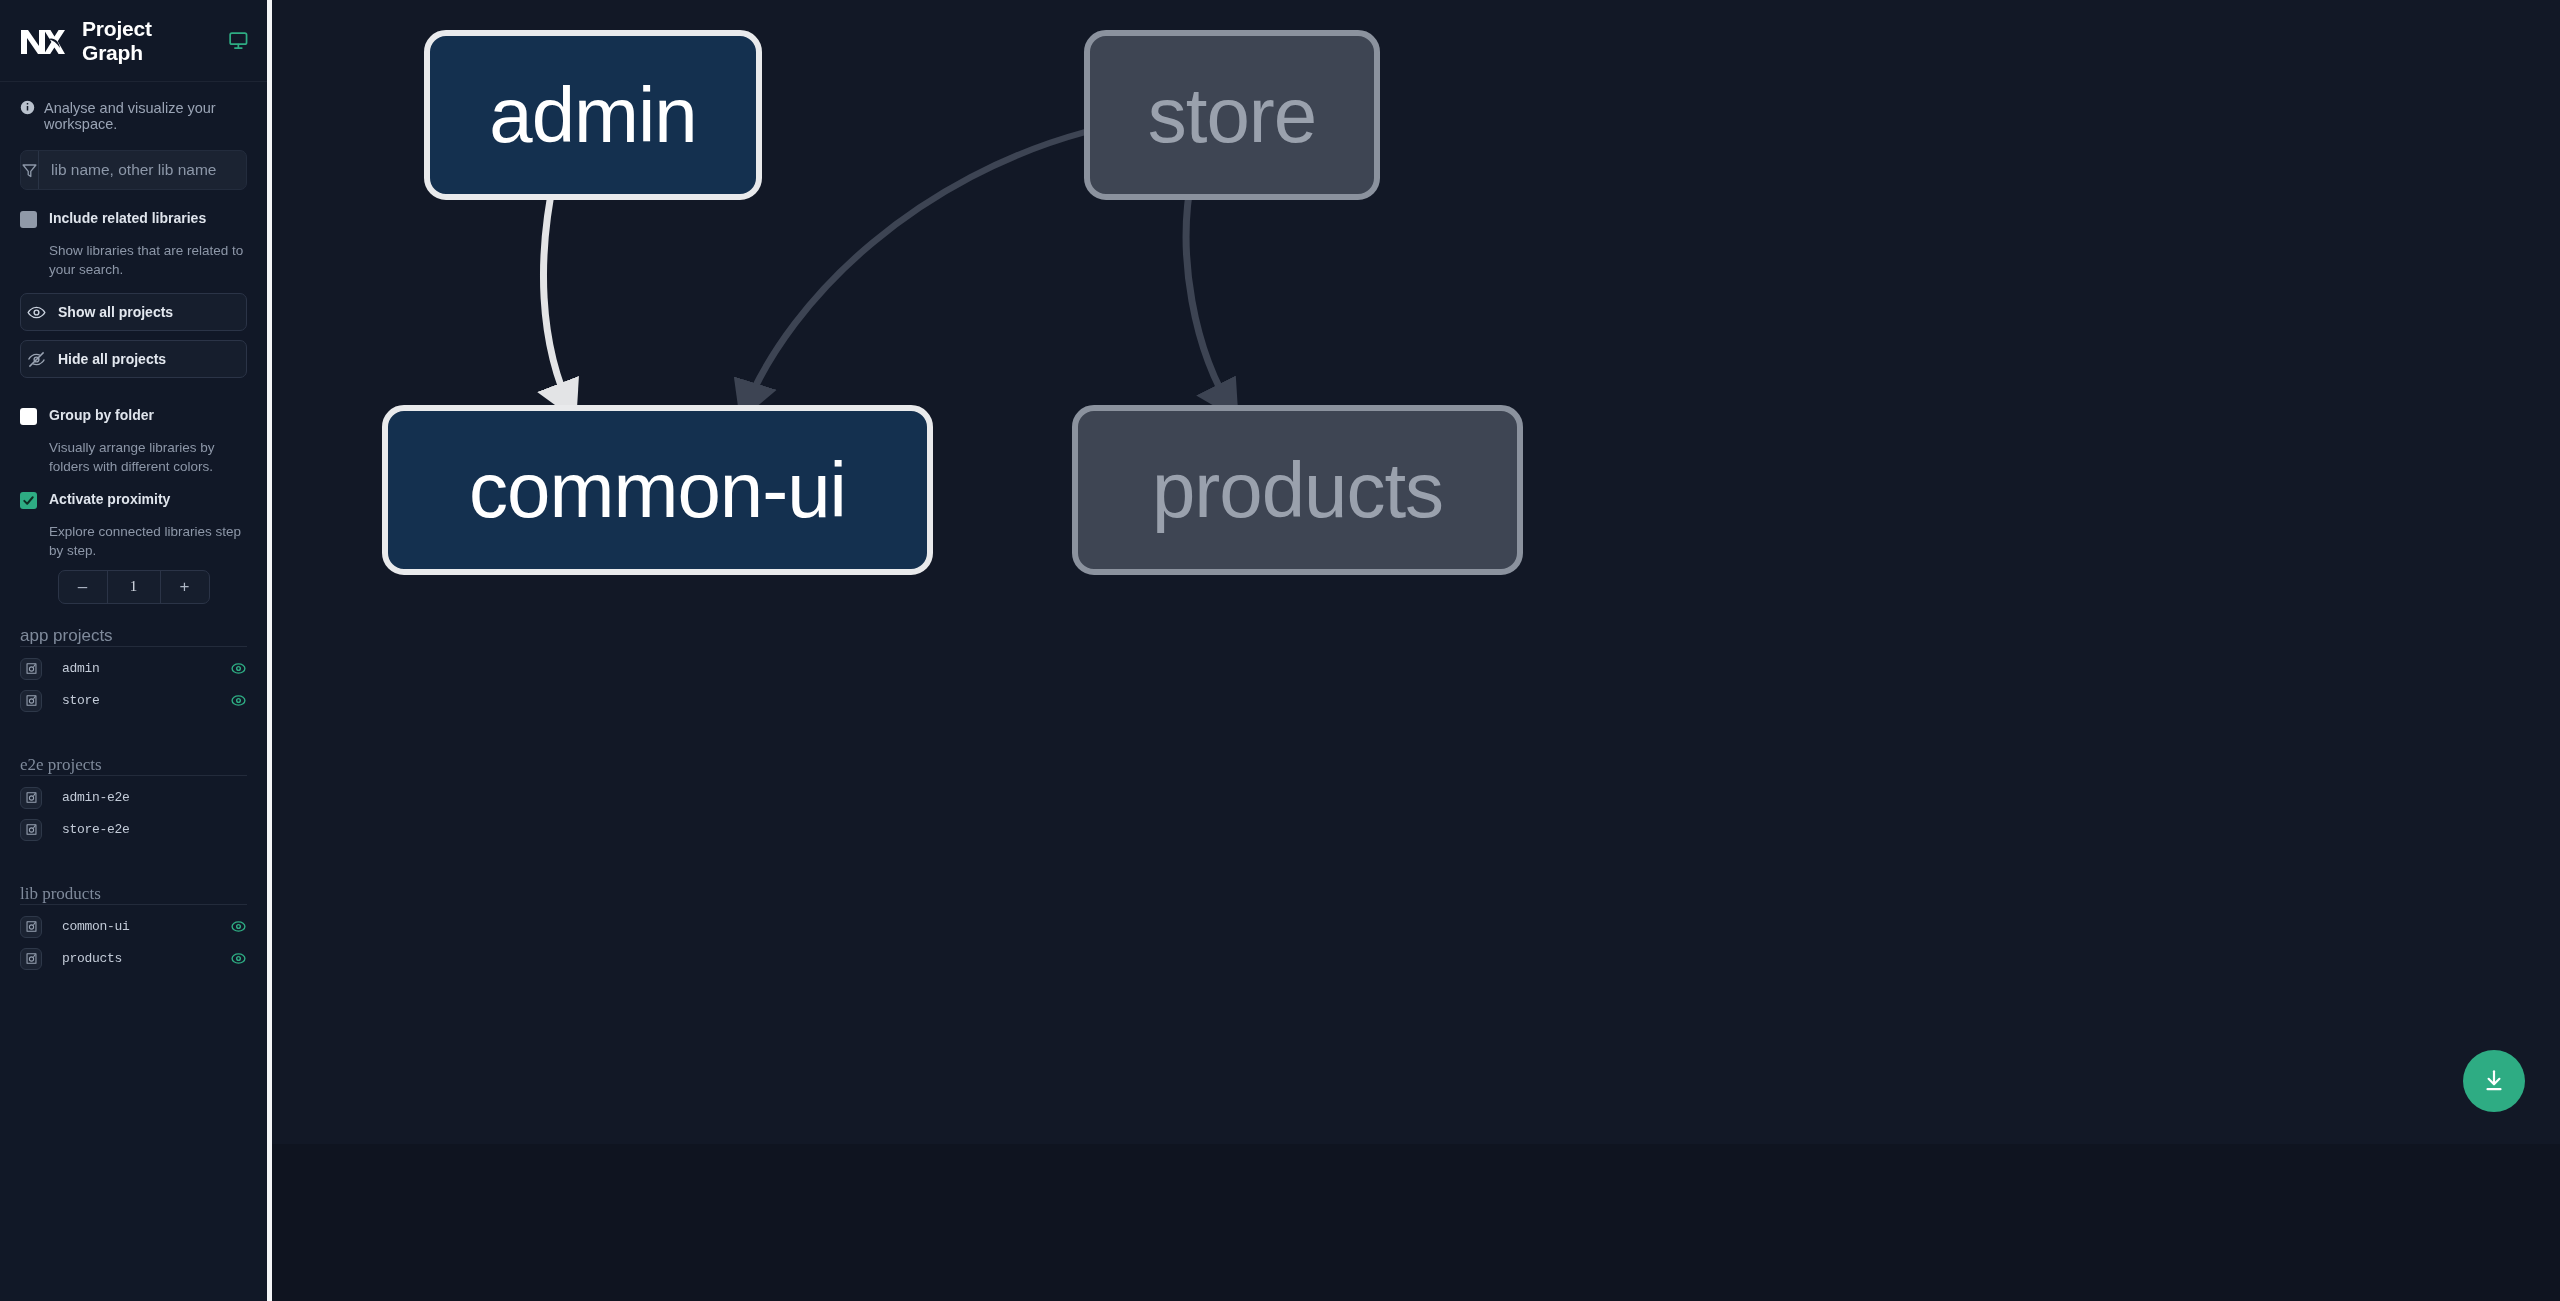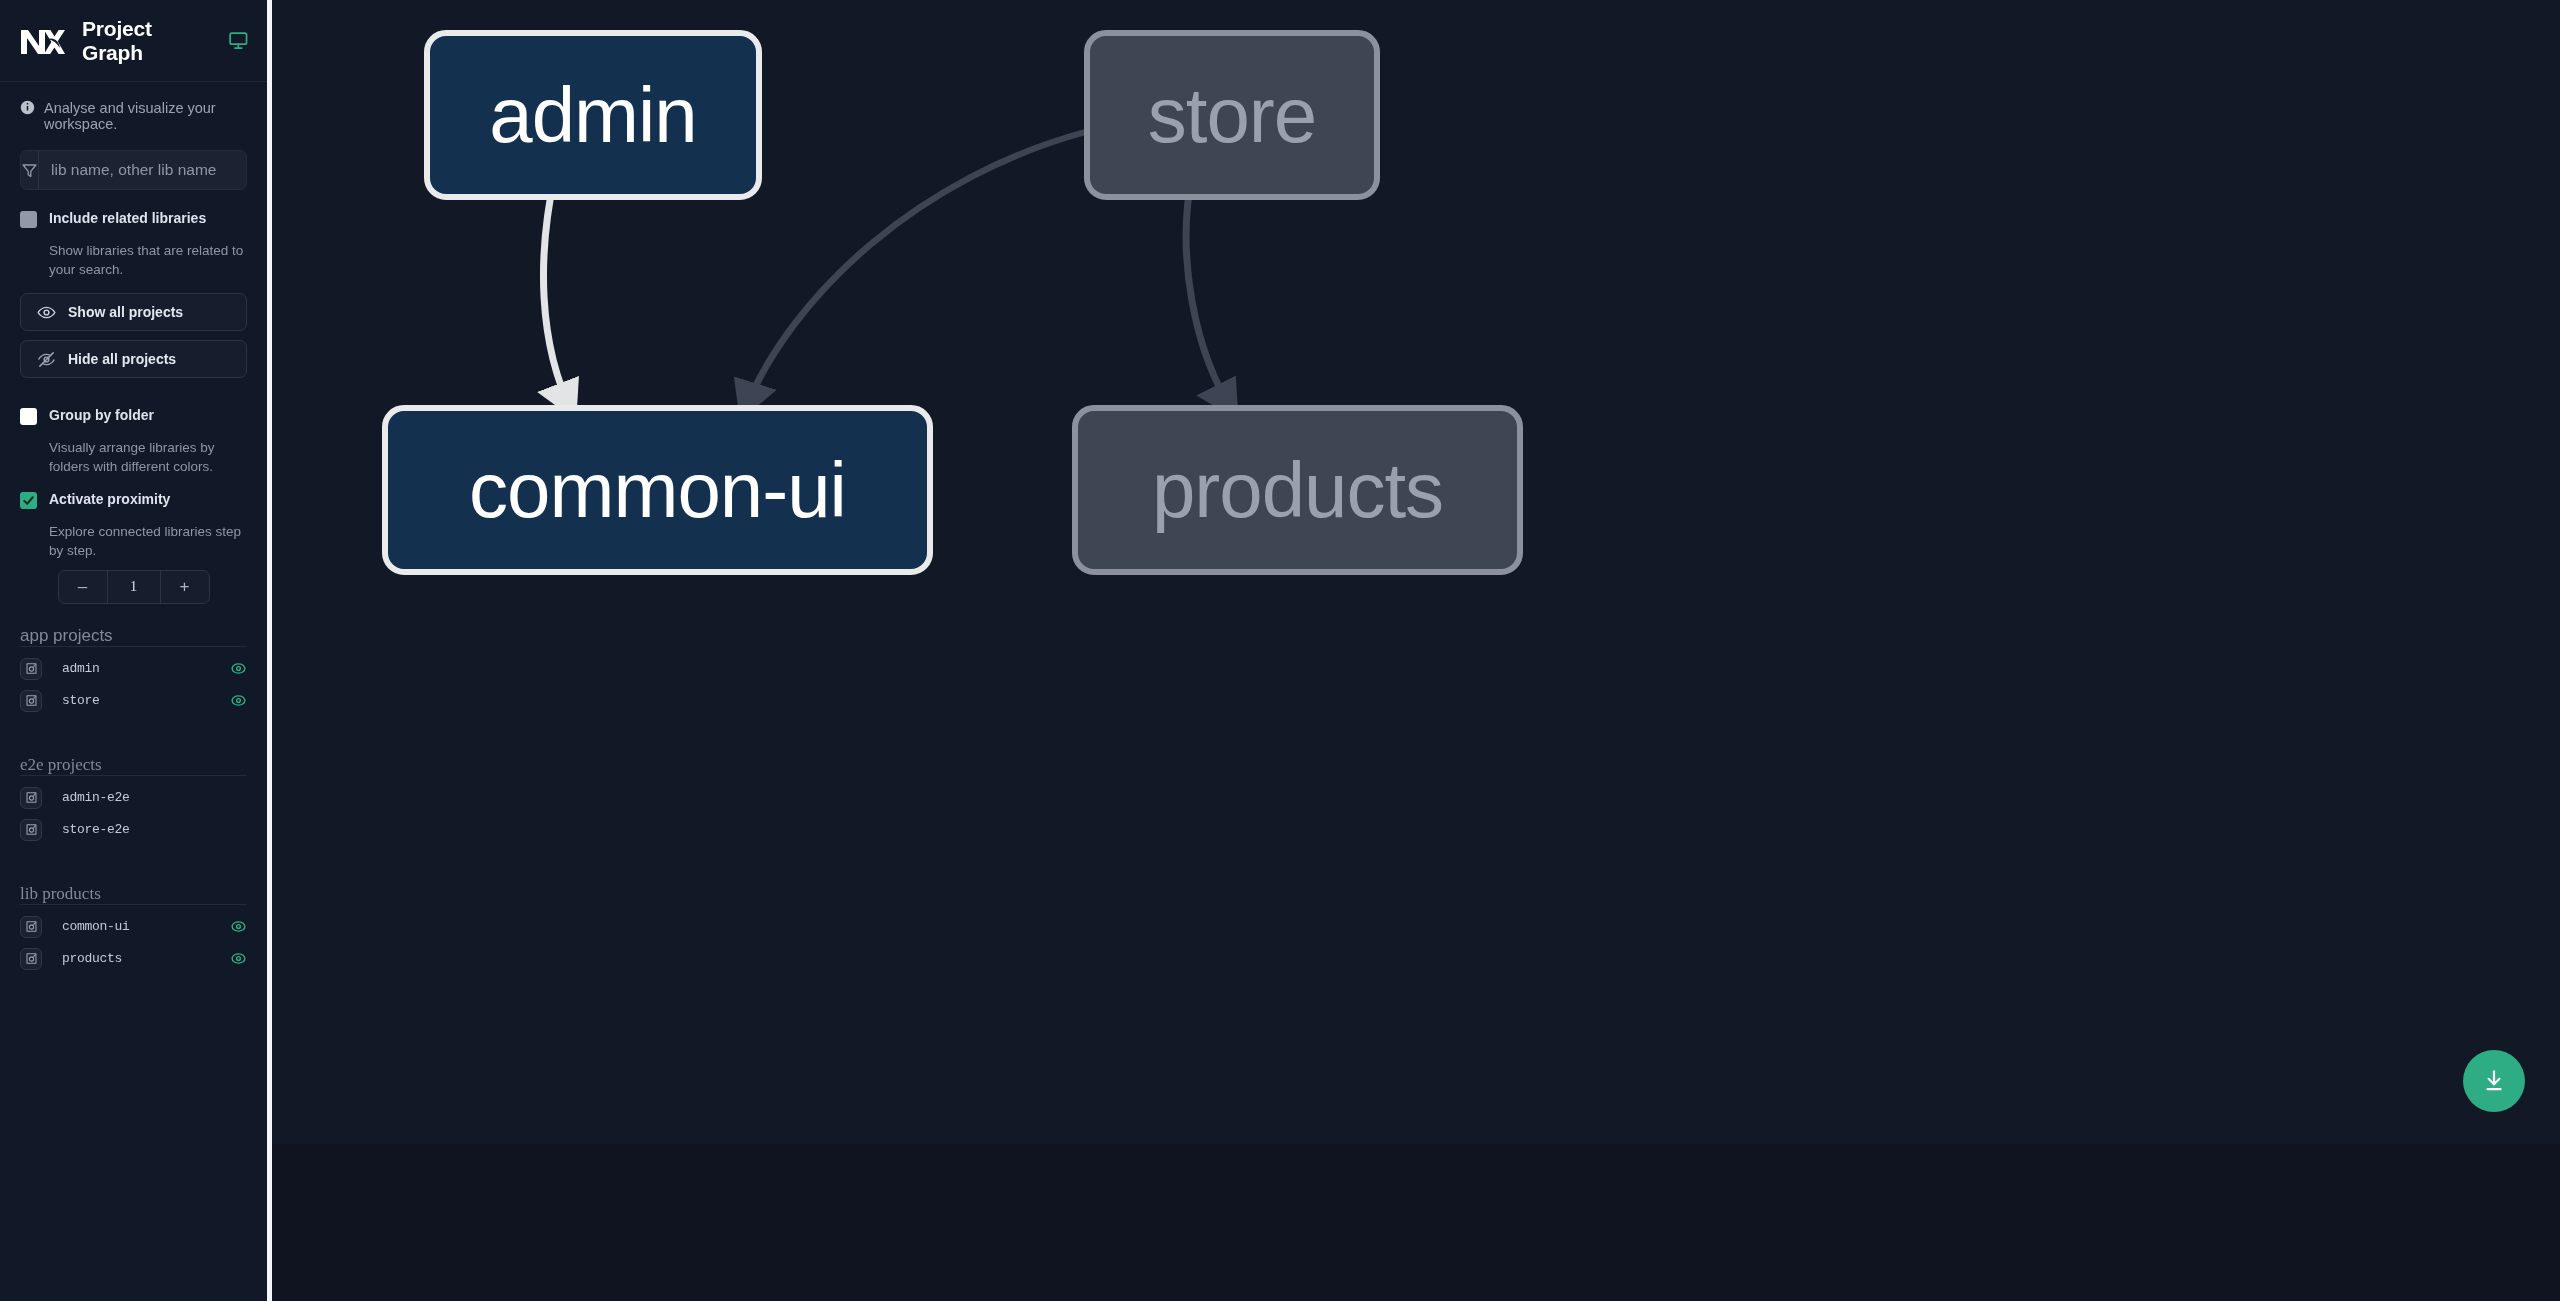--- a/index.html
+++ b/index.html
@@ -82,21 +82,21 @@
   .sb-btn {
     width: 100%; height: 38px;
     display: flex; align-items: center;
     background: #161e2d;
     border: 1px solid #2b3447;
     border-radius: 7px;
     color: #e3e8ef;
     font-size: 14px; font-weight: bold;
     font-family: "Liberation Sans", sans-serif;
     cursor: pointer;
-    padding-left: 16px;
+    padding-left: 6px;
     margin-bottom: 9px;
   }
   .sb-btn svg { width: 19px; height: 19px; margin-right: 12px; flex:0 0 19px; }
 
   .stepper-wrap { padding: 10px 20px 0 20px; display: flex; justify-content: center; }
   .stepper {
     display: flex; height: 34px;
     border: 1px solid #2b3447; border-radius: 7px; overflow: hidden;
     background: #161e2d;
   }

